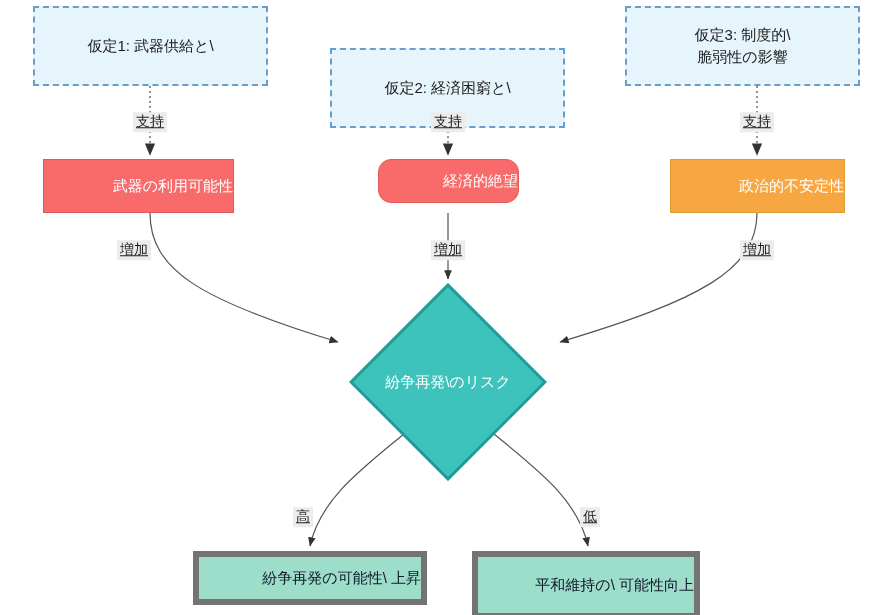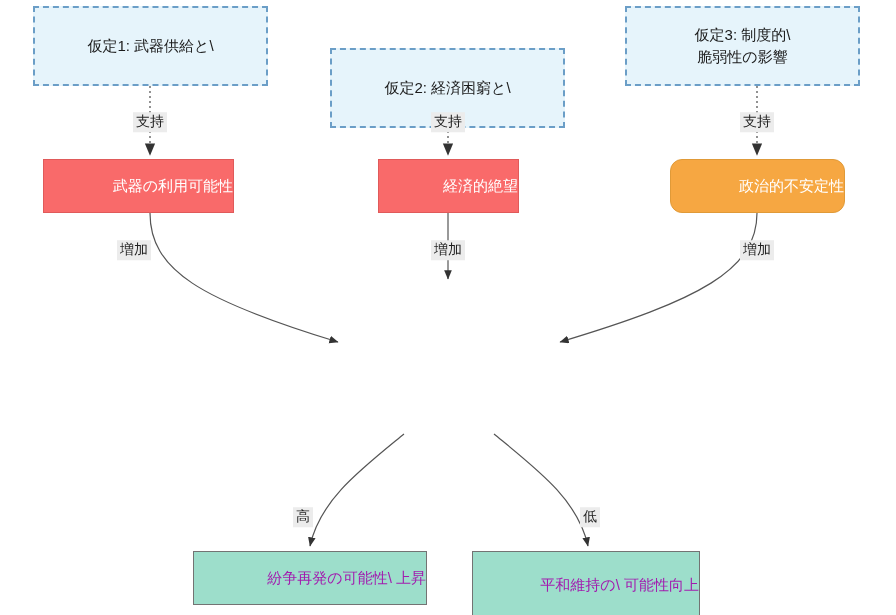--- a/index.html
+++ b/index.html
@@ -61,22 +61,22 @@
   .cause-orange {
     background: #f6a742;
     border: 1px solid #e09a38;
     color: #ffffff;
     font-size: 15px;
   }
 
   
   .outcome {
     background: #9ddecb;
-    border: 1px solid #737373;
-    color: #a21caf;
+    border: 6px solid #737373;
+    color: #0f172a;
     font-size: 15px;
   }
 
   
   .diamond-wrap {
     position: absolute;
     width: 198px;
     height: 198px;
   }
   .diamond-shape {
@@ -104,20 +104,21 @@
   
   .edge-label {
     position: absolute;
     background: #ececec;
     color: #1f1f1f;
     font-size: 14px;
     padding: 1px 3px;
     white-space: pre;
     transform: translate(-50%, -50%);
     line-height: 1.25;
+    text-decoration: underline;
   }
 </style>
 </head>
 <body>
 
 <div id="canvas">
 
   <svg class="edges" viewBox="0 0 896 615" xmlns="http://www.w3.org/2000/svg">
     <defs>
       <marker id="arrow" markerWidth="9" markerHeight="9" refX="7.2" refY="3.2" orient="auto" markerUnits="strokeWidth">
@@ -176,32 +177,38 @@
   </div>
 
   <div class="edge-label" style="left:150px; top:122px;">支持</div>
   <div class="edge-label" style="left:448px; top:122px;">支持</div>
   <div class="edge-label" style="left:757px; top:122px;">支持</div>
 
   <div class="node cause-red" style="left:43px; top:159px; width:191px; height:54px;padding-left:8px;">
     <span class="ln">武器の利用可能性</span>
   </div>
 
-  <div class="node cause-red" style="left:378px; top:159px; width:141px; height:54px;">
+  <div class="node cause-red" style="left:378px; top:159px; width:141px; height:44px;border-radius:13px;">
     <span class="ln">経済的絶望</span>
   </div>
 
-  <div class="node cause-orange" style="left:670px; top:159px; width:175px; height:54px;border-radius:12px;">
+  <div class="node cause-orange" style="left:670px; top:159px; width:175px; height:54px;">
     <span class="ln">政治的不安定性</span>
   </div>
 
   <div class="edge-label" style="left:134px; top:250px;">増加</div>
   <div class="edge-label" style="left:448px; top:250px;">増加</div>
   <div class="edge-label" style="left:757px; top:250px;">増加</div>
 
+  <div class="diamond-wrap" style="left:349px; top:283px;">
+    <svg class="diamond-shape" viewBox="0 0 198 198" xmlns="http://www.w3.org/2000/svg">
+      <polygon points="99,2 196,99 99,196 2,99" fill="#3dc3bb" stroke="#1f9b98" stroke-width="3"></polygon>
+    </svg>
+    <div class="diamond-label">紛争再発\のリスク</div>
+  </div>
 
   <div class="edge-label" style="left:303px; top:517px;">高</div>
   <div class="edge-label" style="left:590px; top:517px;">低</div>
 
   <div class="node outcome" style="left:193px; top:551px; width:234px; height:54px;">
     <span class="ln">紛争再発の可能性\ 上昇</span>
   </div>
 
   <div class="node outcome" style="left:472px; top:551px; width:228px; height:68px;">
     <span class="ln">平和維持の\ 可能性向上</span>

